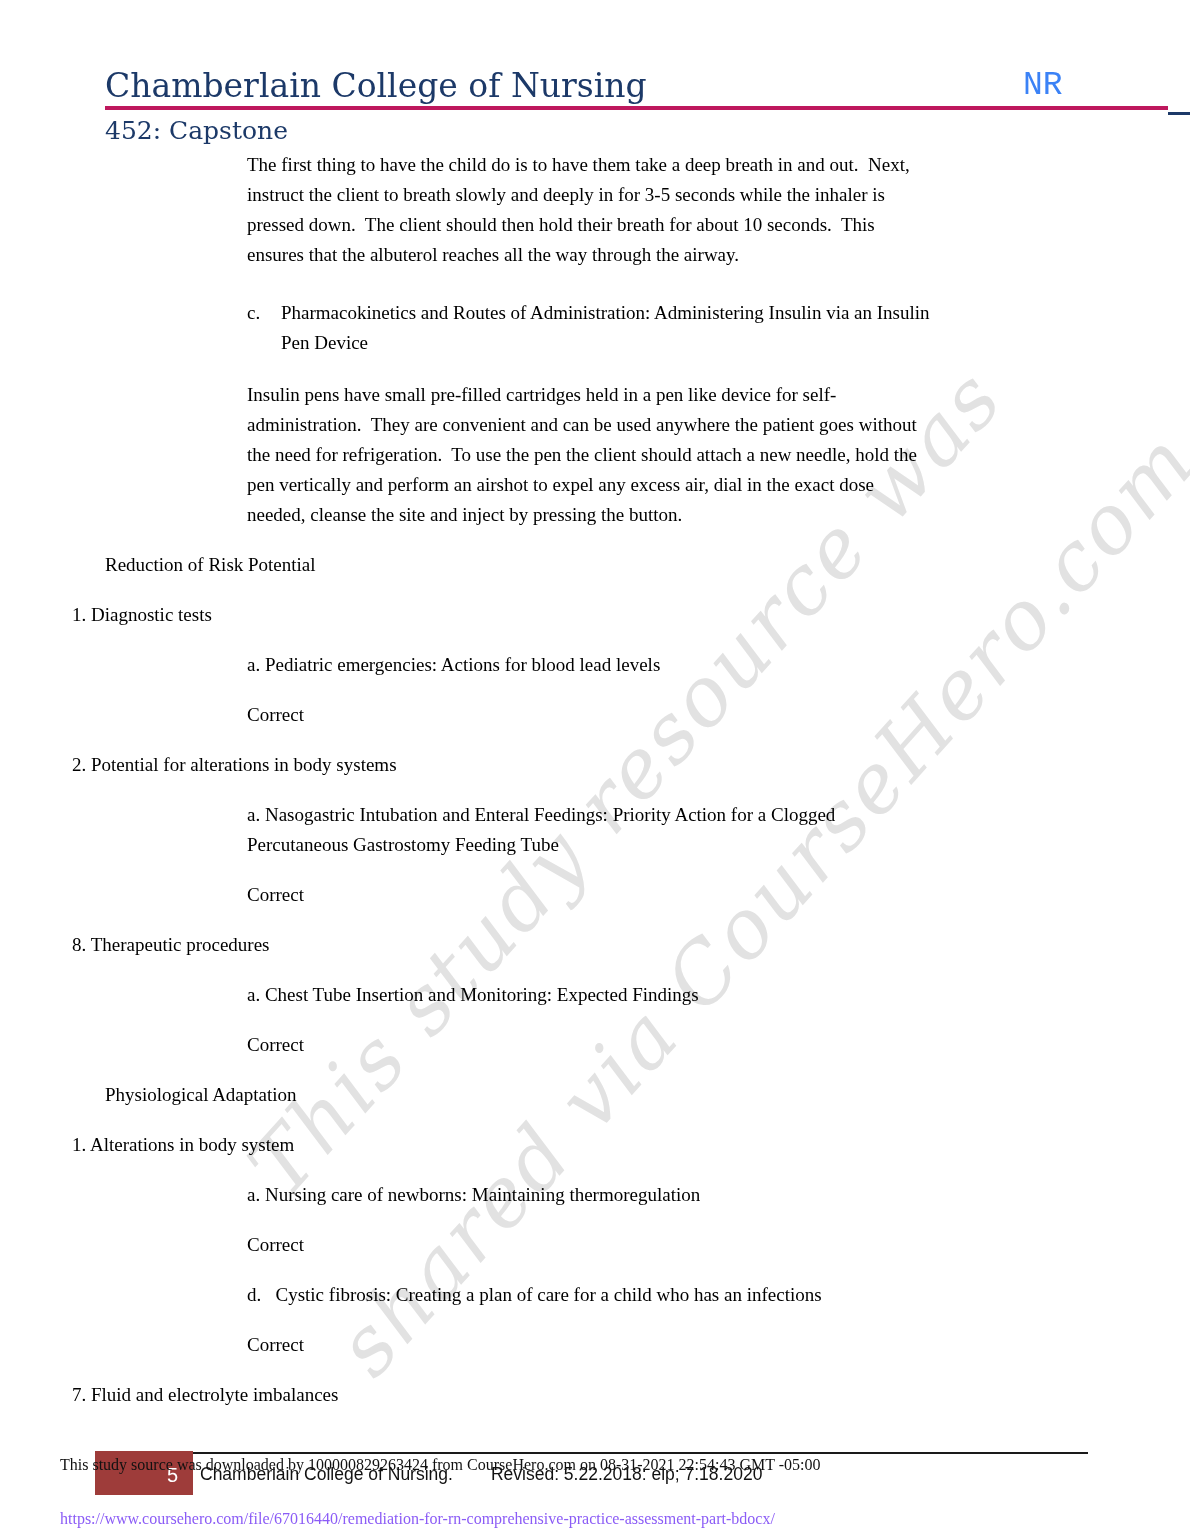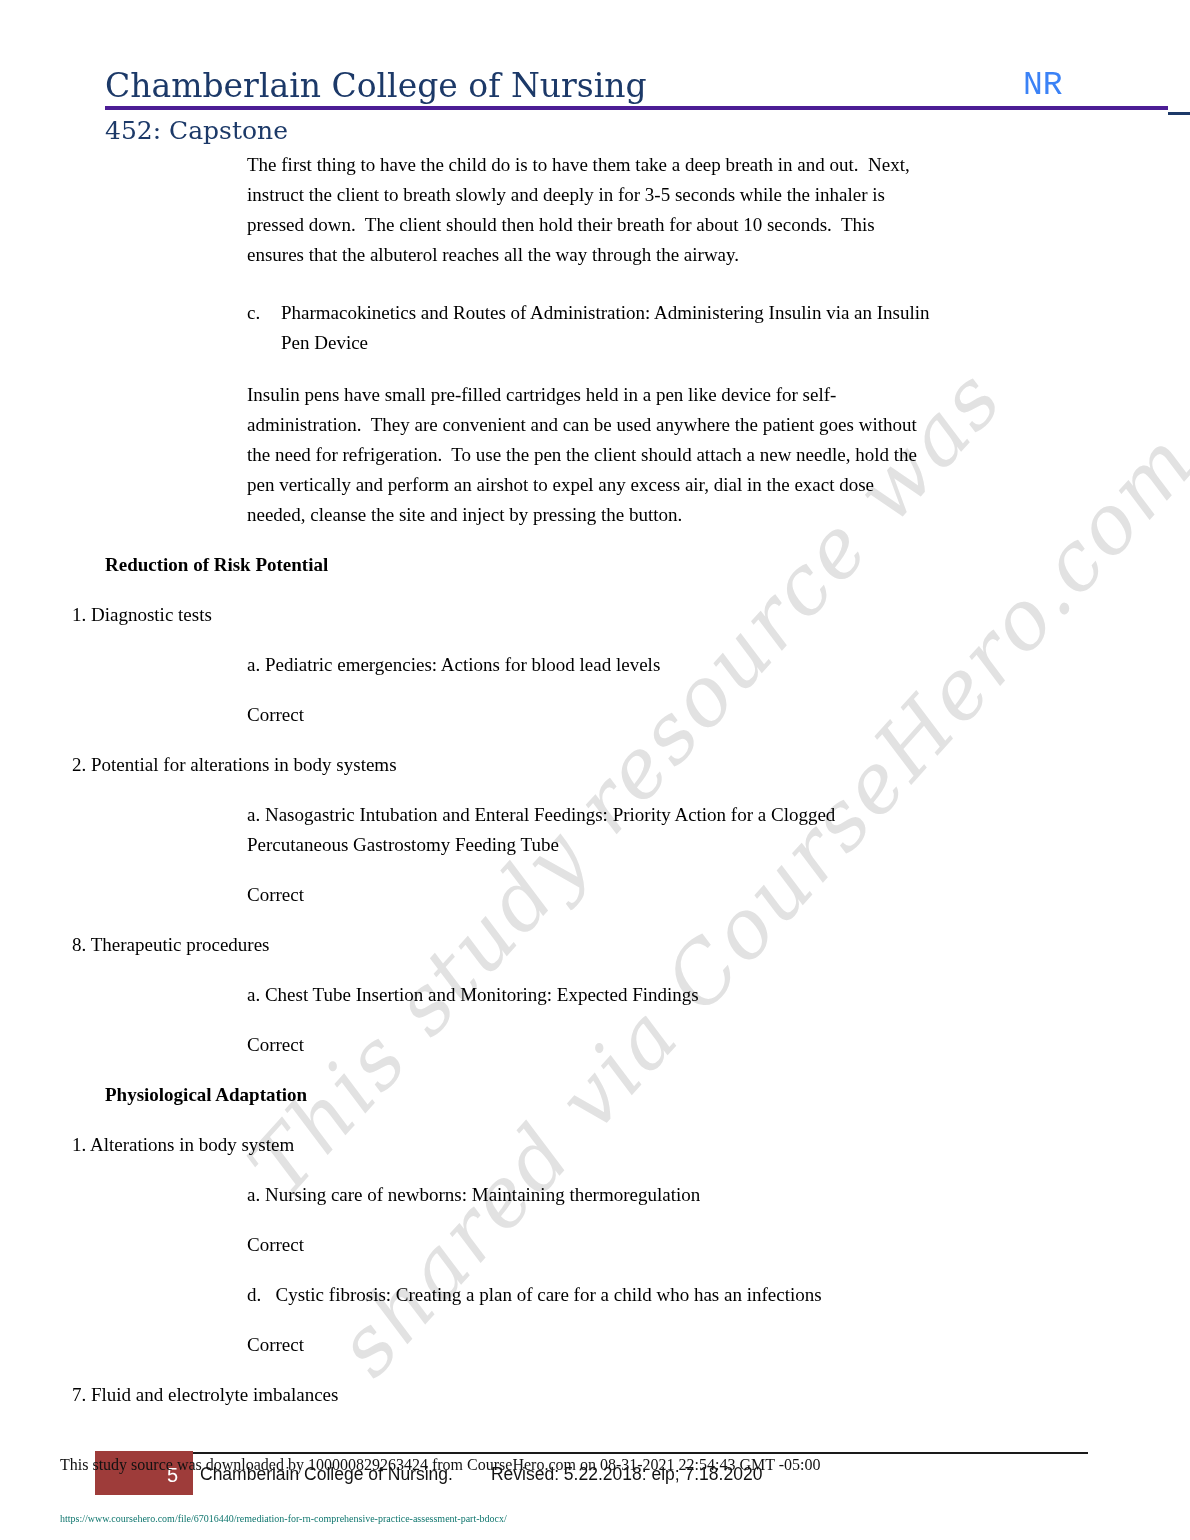--- a/index.html
+++ b/index.html
@@ -35,21 +35,21 @@
   .doc {
     position:relative; z-index:1;
     padding-top:66px;
     font-size:19px;
     line-height:30px;
   }
   .header-row {
     position:relative;
     margin:0 22px 0 105px;
     height:40px;
-    border-bottom:4px solid #4c1d95;
+    border-bottom:4px solid #be185d;
   }
   .page-title {
     font-family:"DejaVu Serif", serif;
     font-size:33px; line-height:40px;
     color:#1c3968;
     white-space:nowrap;
   }
   .page-nr {
     position:absolute; left:918px; top:0;
     font-family:Liberation Mono, monospace;
@@ -68,21 +68,21 @@
     white-space:nowrap;
   }
 
   .pre { white-space:pre-line; }
 
   .p-intro   { margin:2px 60px 0 247px; }
   .item-c    { position:relative; margin:28px 60px 0 247px; padding-left:34px; }
   .item-c .marker { position:absolute; left:0; top:0; }
   .p-insulin { margin:22px 60px 0 247px; }
 
-  .h-section { margin:20px 0 0 105px; font-weight:bold; }
+  .h-section { margin:20px 0 0 105px; font-weight:normal; }
   .lvl1      { margin:20px 60px 0 72px; }
   .lvl2      { margin:20px 115px 0 247px; }
 
   
   .footer-rule {
     position:absolute; left:96px; top:1452px;
     width:992px; height:2px; background:#1a1a1a; z-index:1;
   }
   .page-num-box {
     position:absolute; left:95px; top:1451px;
@@ -102,21 +102,21 @@
   .org-line {
     position:absolute; left:200px; top:1462px;
     font-family:"Liberation Sans", sans-serif;
     font-size:17.5px; line-height:24px; color:#111;
     white-space:nowrap; z-index:1;
   }
   .org-line .revision { margin-left:38px; }
   .src-url {
     position:absolute; left:60px; top:1510px;
     font-family:"Liberation Serif", serif;
-    font-size:10px; line-height:18px; color:#0f766e;
+    font-size:16px; line-height:18px; color:#8b5cf6;
     white-space:nowrap; z-index:1;
   }
 </style>
 </head>
 <body>
 
 <div class="page">
 
   <div class="watermark">
     <div class="wm-line wm-1">This study resource was</div>

